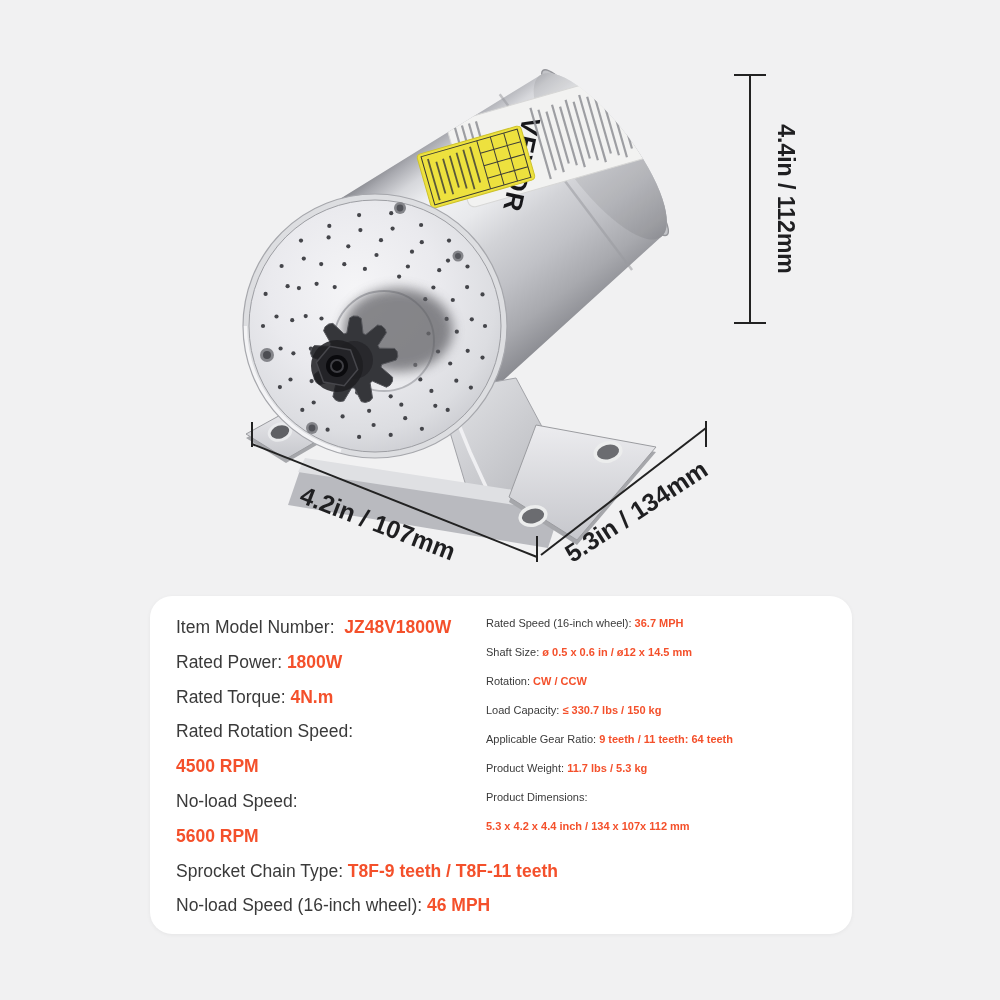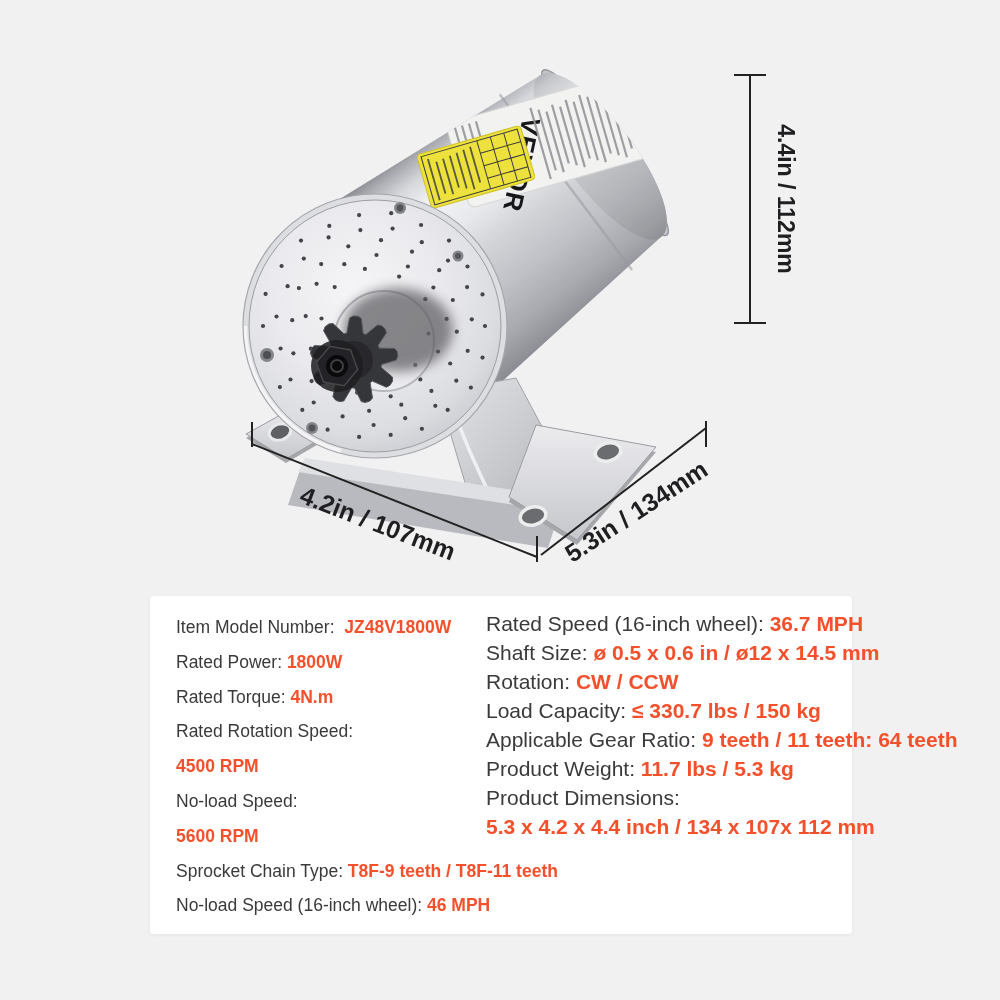--- a/index.html
+++ b/index.html
@@ -4,27 +4,27 @@
 <style>
   html,body{margin:0;padding:0;}
   body{
     width:1000px;height:1000px;position:relative;overflow:hidden;
     background:#f1f1f2;
     font-family:"Liberation Sans", sans-serif;
   }
   #scene{position:absolute;left:0;top:0;}
   .panel{
     position:absolute;left:150px;top:596px;width:702px;height:338px;
-    background:#ffffff;border-radius:4px;
+    background:#ffffff;border-radius:22px;
     box-shadow:0 1px 4px rgba(0,0,0,0.05);
   }
   .col{position:absolute;white-space:pre;}
   .col-left{left:26px;top:14px;font-size:17.5px;}
   .col-left .spec-row{line-height:34.8px;height:34.8px;}
-  .col-right{left:336px;top:13px;font-size:21px;}
+  .col-right{left:336px;top:13px;font-size:11px;}
   .col-right .spec-row{line-height:29px;height:29px;}
   .spec-row .lbl{color:#3a3a3a;}
   .spec-row .val{color:#F4502B;font-weight:700;}
   .dim-text{font-weight:700;fill:#1f1f21;}
   text{font-family:"Liberation Sans", sans-serif;}
 </style>
 </head>
 <body>
 
 <svg id="scene" width="1000" height="1000" viewBox="0 0 1000 1000">

